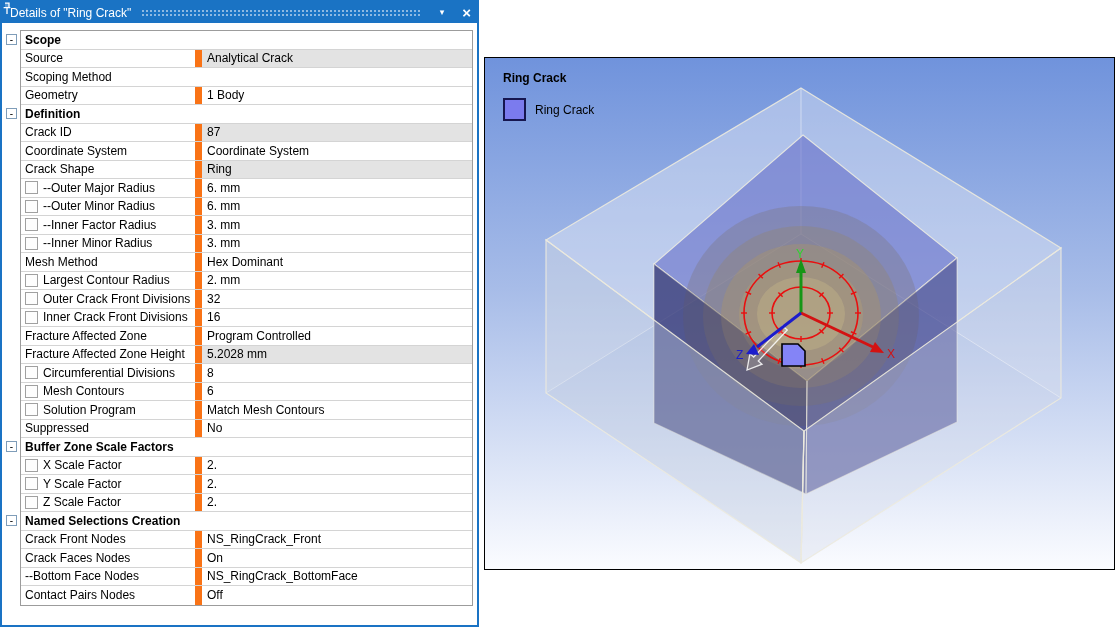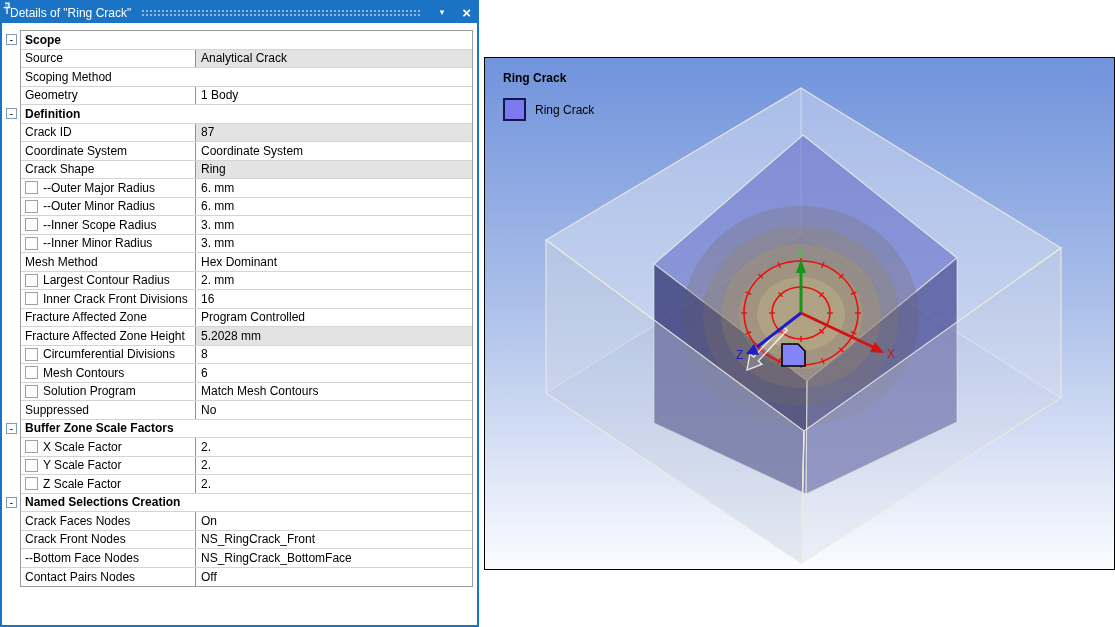--- a/index.html
+++ b/index.html
@@ -31,21 +31,21 @@
     position:absolute;left:18px;top:28px;width:453px;
     border:1px solid #9c9c9c;box-sizing:border-box;background:#fff;
   }
   .row{
     position:relative;display:flex;height:18.5px;box-sizing:border-box;
     border-bottom:1px solid #d4d4d4;align-items:stretch;
   }
   .row:last-child{border-bottom:none;}
   .cell{display:flex;align-items:center;box-sizing:border-box;overflow:hidden;white-space:nowrap;}
   .cell.label{width:174px;padding-left:4px;}
-  .cell.value{flex:1;border-left:1px solid #f97316;padding-left:5px;background:#fff;}
+  .cell.value{flex:1;border-left:7px solid #f97316;padding-left:5px;background:#fff;}
   .cell.value.ro{background:var(--readonly-bg);}
   .row.header{font-weight:bold;align-items:center;padding-left:4px;}
   .expander{
     position:absolute;left:-15px;top:3px;width:11px;height:11px;
     border:1px solid #7f9db9;background:#fff;color:#000;font-weight:normal;
     font-size:10px;line-height:9px;text-align:center;box-sizing:border-box;
   }
   .cb{
     width:11px;height:11px;border:1px solid #a0a0a0;background:#fdfdfd;
     display:inline-block;margin-right:5px;flex:0 0 auto;
@@ -135,21 +135,21 @@
       <div class="row">
         <div class="cell label">
           <span class="cb"></span>
           <span>--Outer Minor Radius</span>
         </div>
         <div class="cell value">6. mm</div>
       </div>
       <div class="row">
         <div class="cell label">
           <span class="cb"></span>
-          <span>--Inner Scope Radius</span>
+          <span>--Inner Factor Radius</span>
         </div>
         <div class="cell value">3. mm</div>
       </div>
       <div class="row">
         <div class="cell label">
           <span class="cb"></span>
           <span>--Inner Minor Radius</span>
         </div>
         <div class="cell value">3. mm</div>
       </div>
@@ -158,20 +158,27 @@
           <span>Mesh Method</span>
         </div>
         <div class="cell value">Hex Dominant</div>
       </div>
       <div class="row">
         <div class="cell label">
           <span class="cb"></span>
           <span>Largest Contour Radius</span>
         </div>
         <div class="cell value">2. mm</div>
+      </div>
+      <div class="row">
+        <div class="cell label">
+          <span class="cb"></span>
+          <span>Outer Crack Front Divisions</span>
+        </div>
+        <div class="cell value">32</div>
       </div>
       <div class="row">
         <div class="cell label">
           <span class="cb"></span>
           <span>Inner Crack Front Divisions</span>
         </div>
         <div class="cell value">16</div>
       </div>
       <div class="row">
         <div class="cell label">
@@ -236,29 +243,29 @@
           <span>Z Scale Factor</span>
         </div>
         <div class="cell value">2.</div>
       </div>
       <div class="row header">
         <span class="expander">-</span>
         <span>Named Selections Creation</span>
       </div>
       <div class="row">
         <div class="cell label">
+          <span>Crack Front Nodes</span>
+        </div>
+        <div class="cell value">NS_RingCrack_Front</div>
+      </div>
+      <div class="row">
+        <div class="cell label">
           <span>Crack Faces Nodes</span>
         </div>
         <div class="cell value">On</div>
-      </div>
-      <div class="row">
-        <div class="cell label">
-          <span>Crack Front Nodes</span>
-        </div>
-        <div class="cell value">NS_RingCrack_Front</div>
       </div>
       <div class="row">
         <div class="cell label">
           <span>--Bottom Face Nodes</span>
         </div>
         <div class="cell value">NS_RingCrack_BottomFace</div>
       </div>
       <div class="row">
         <div class="cell label">
           <span>Contact Pairs Nodes</span>

